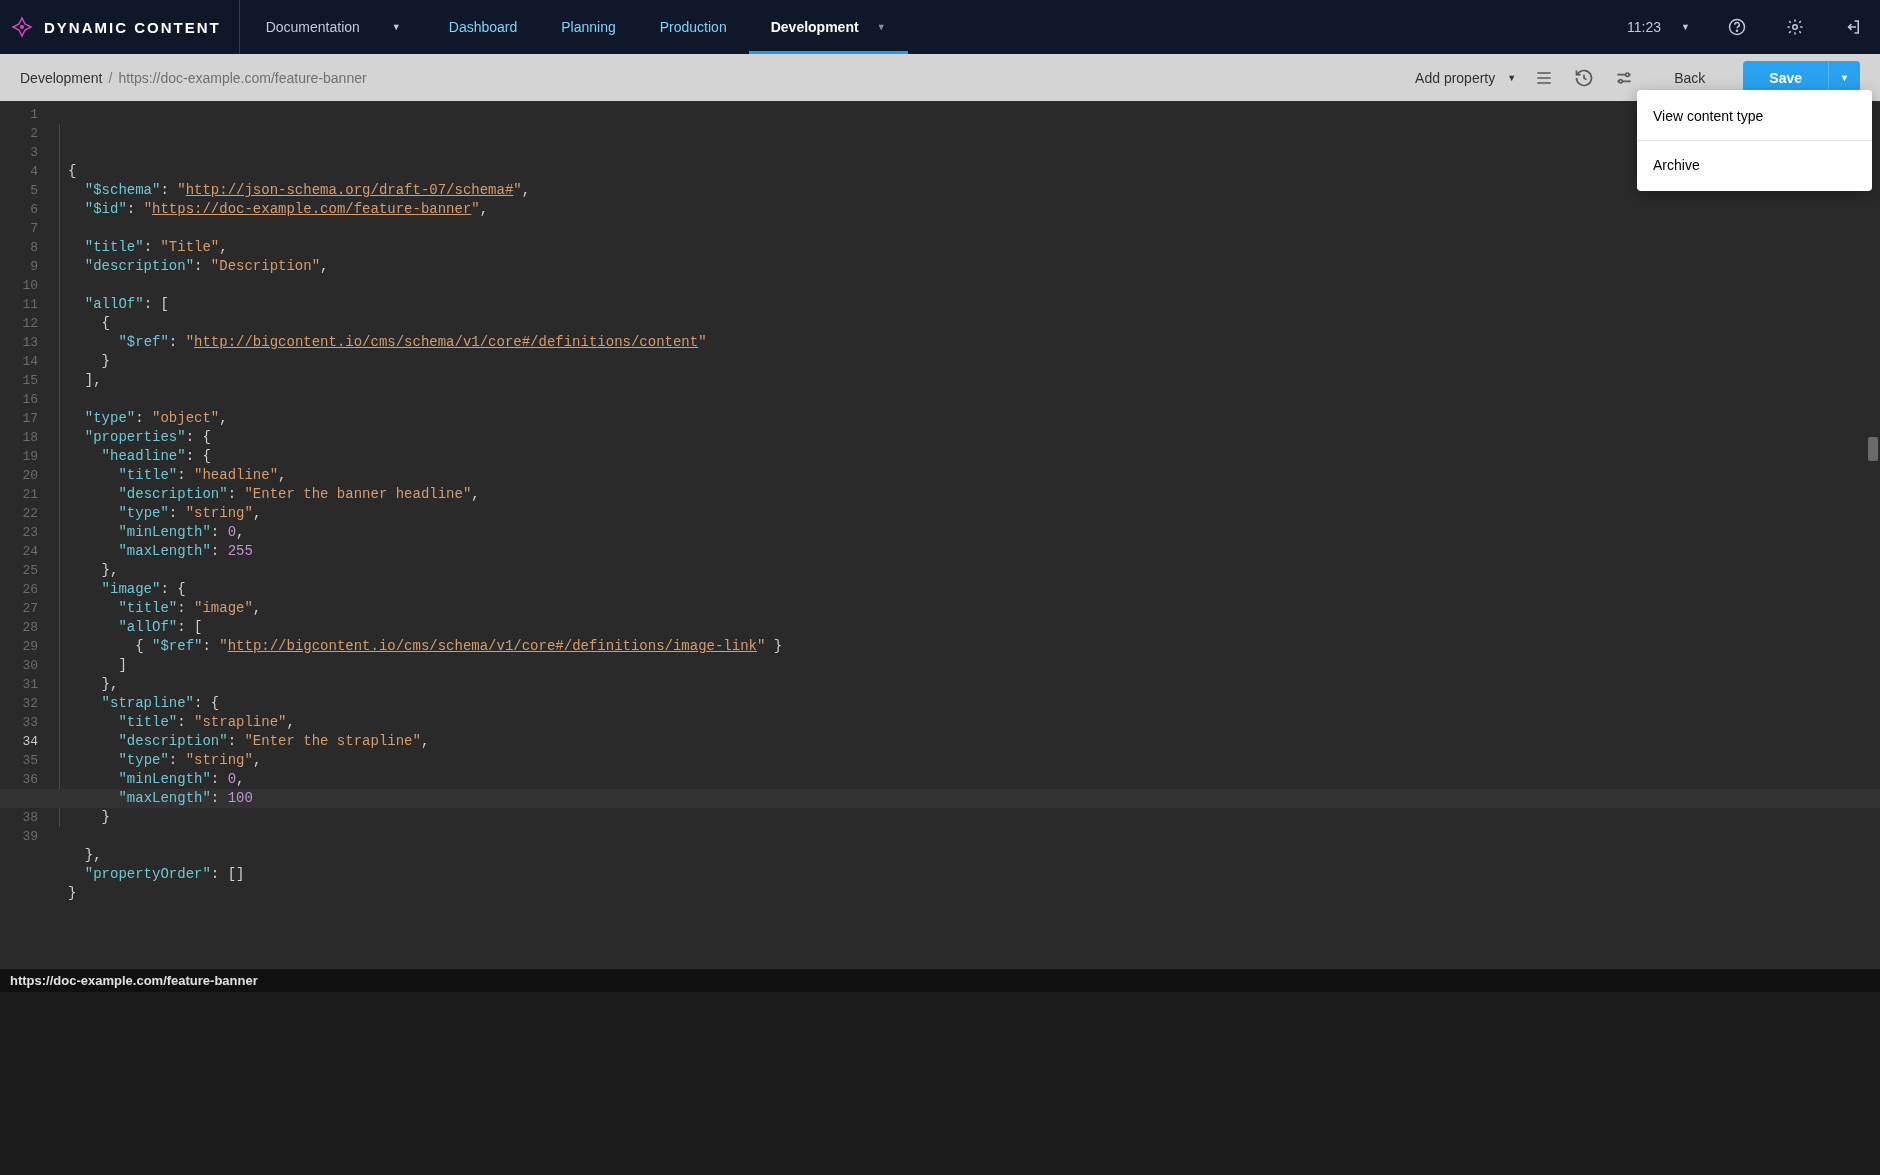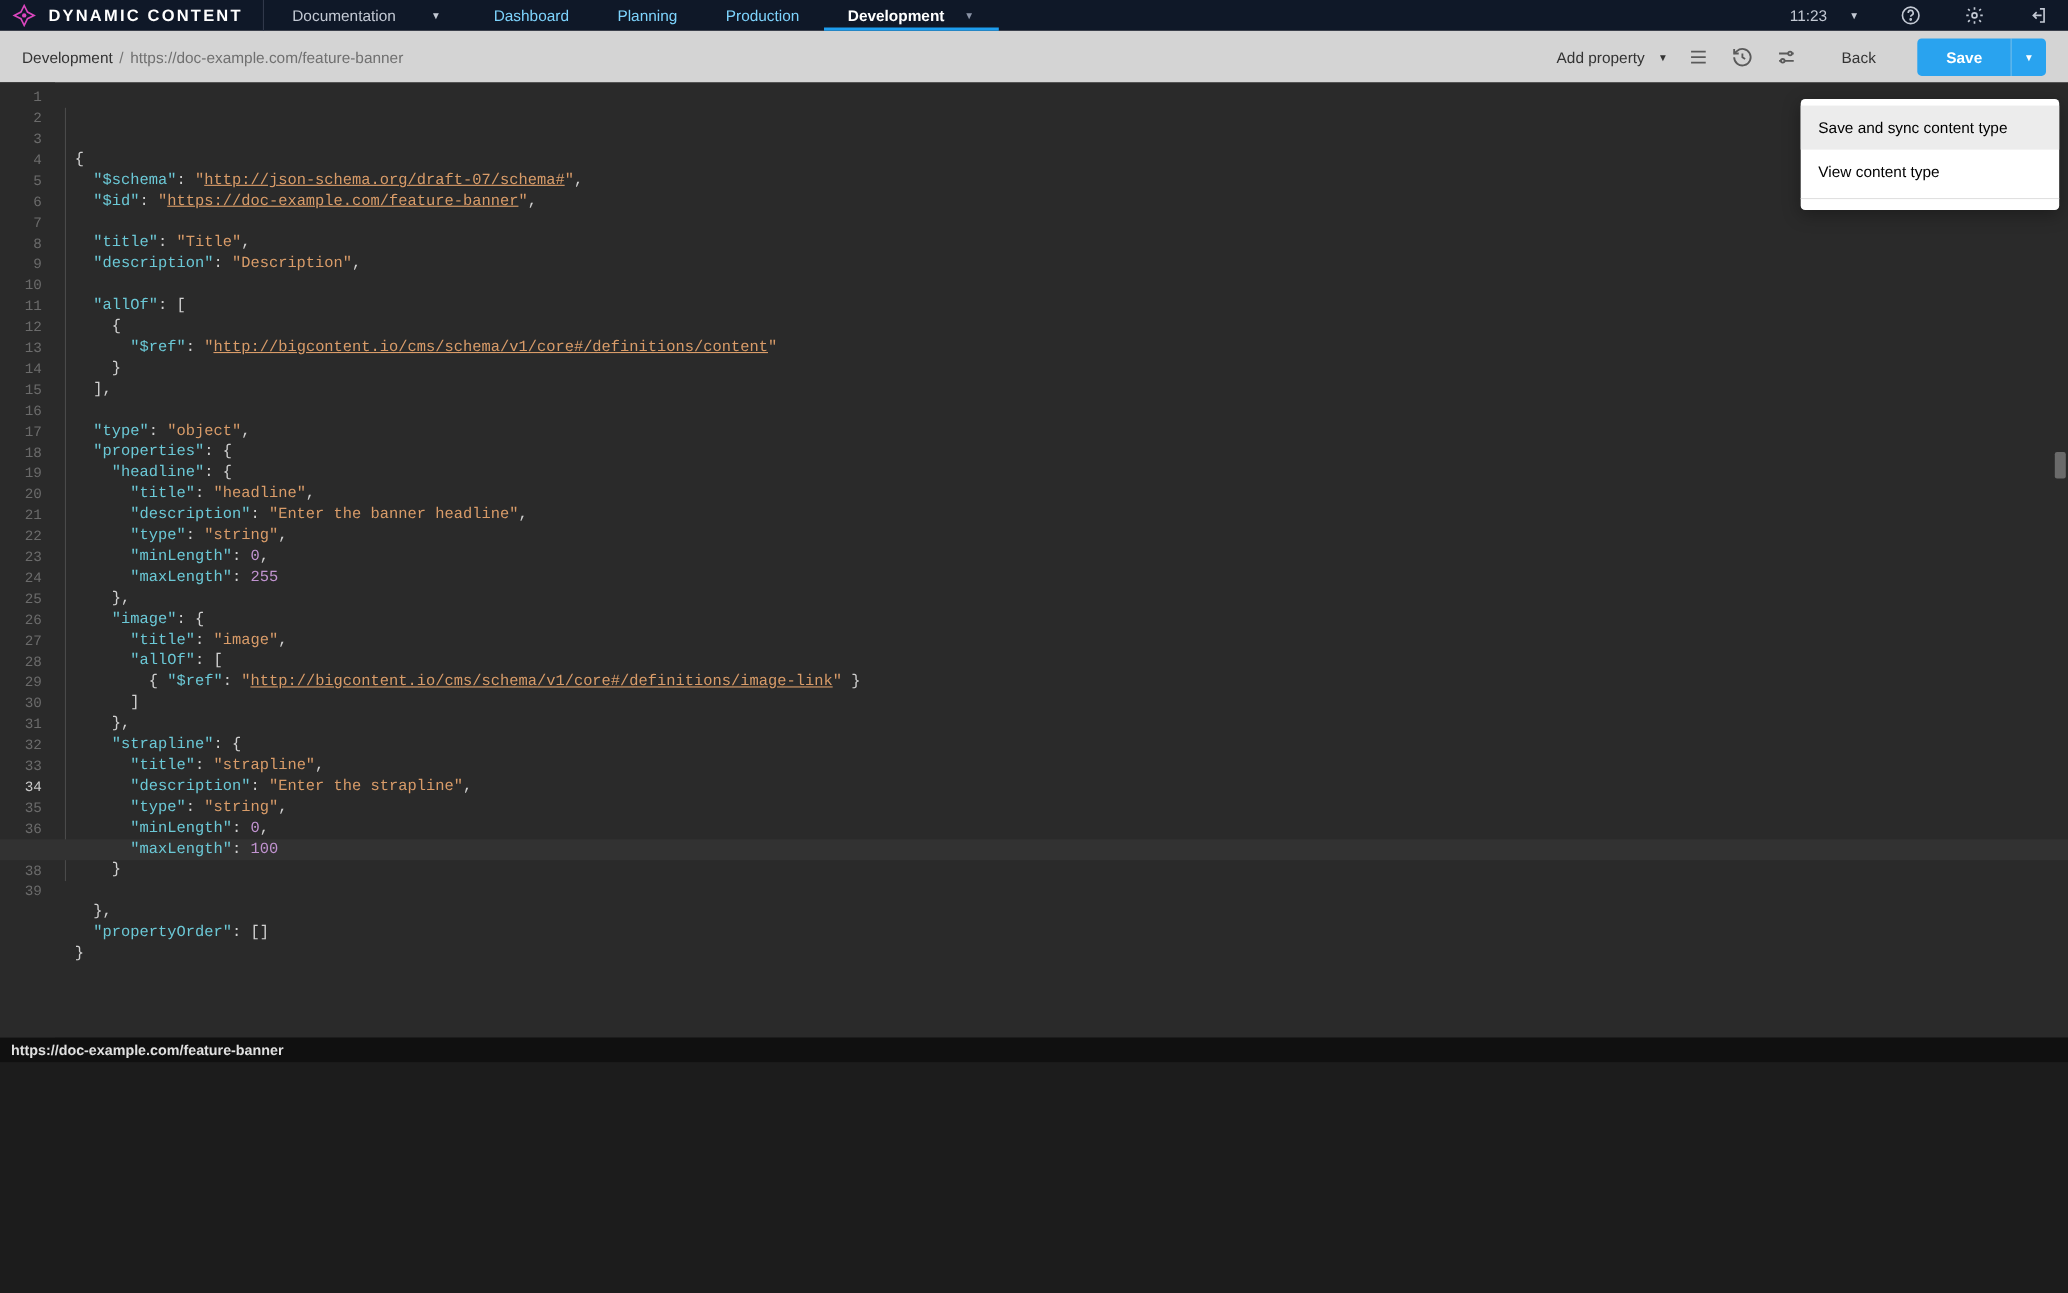--- a/index.html
+++ b/index.html
@@ -6,21 +6,21 @@
 body {
   width: 1880px;
   height: 1175px;
   font-family: -apple-system, BlinkMacSystemFont, "Segoe UI", Arial, sans-serif;
   background: #2a2a2a;
   overflow: hidden;
 }
 
 
 .topbar {
-  height: 28px;
+  height: 54px;
   background: #0f1828;
   display: flex;
   align-items: center;
   color: #fff;
   font-size: 14px;
 }
 .logo-cell {
   display: flex;
   align-items: center;
   height: 100%;
@@ -310,23 +310,23 @@
     <div class="save-group">
       <div class="save-btn"><span>Save</span></div>
       <div class="save-caret">
           <span class="chev">▼</span>
         </div>
     </div>
   </div>
 </div>
 
 <div class="dropdown">
-  <div class="dd-item hover"><span>Save and sync content type</span></div>
   <div class="dd-item"><span>View content type</span></div>
   <div class="dd-divider"></div>
+  <div class="dd-item"><span>Archive</span></div>
 </div>
 
 <div class="editor">
   <div class="gutter" id="gutter">
       <div class="gutter-line">1</div>
       <div class="gutter-line">2</div>
       <div class="gutter-line">3</div>
       <div class="gutter-line">4</div>
       <div class="gutter-line">5</div>
       <div class="gutter-line">6</div>

